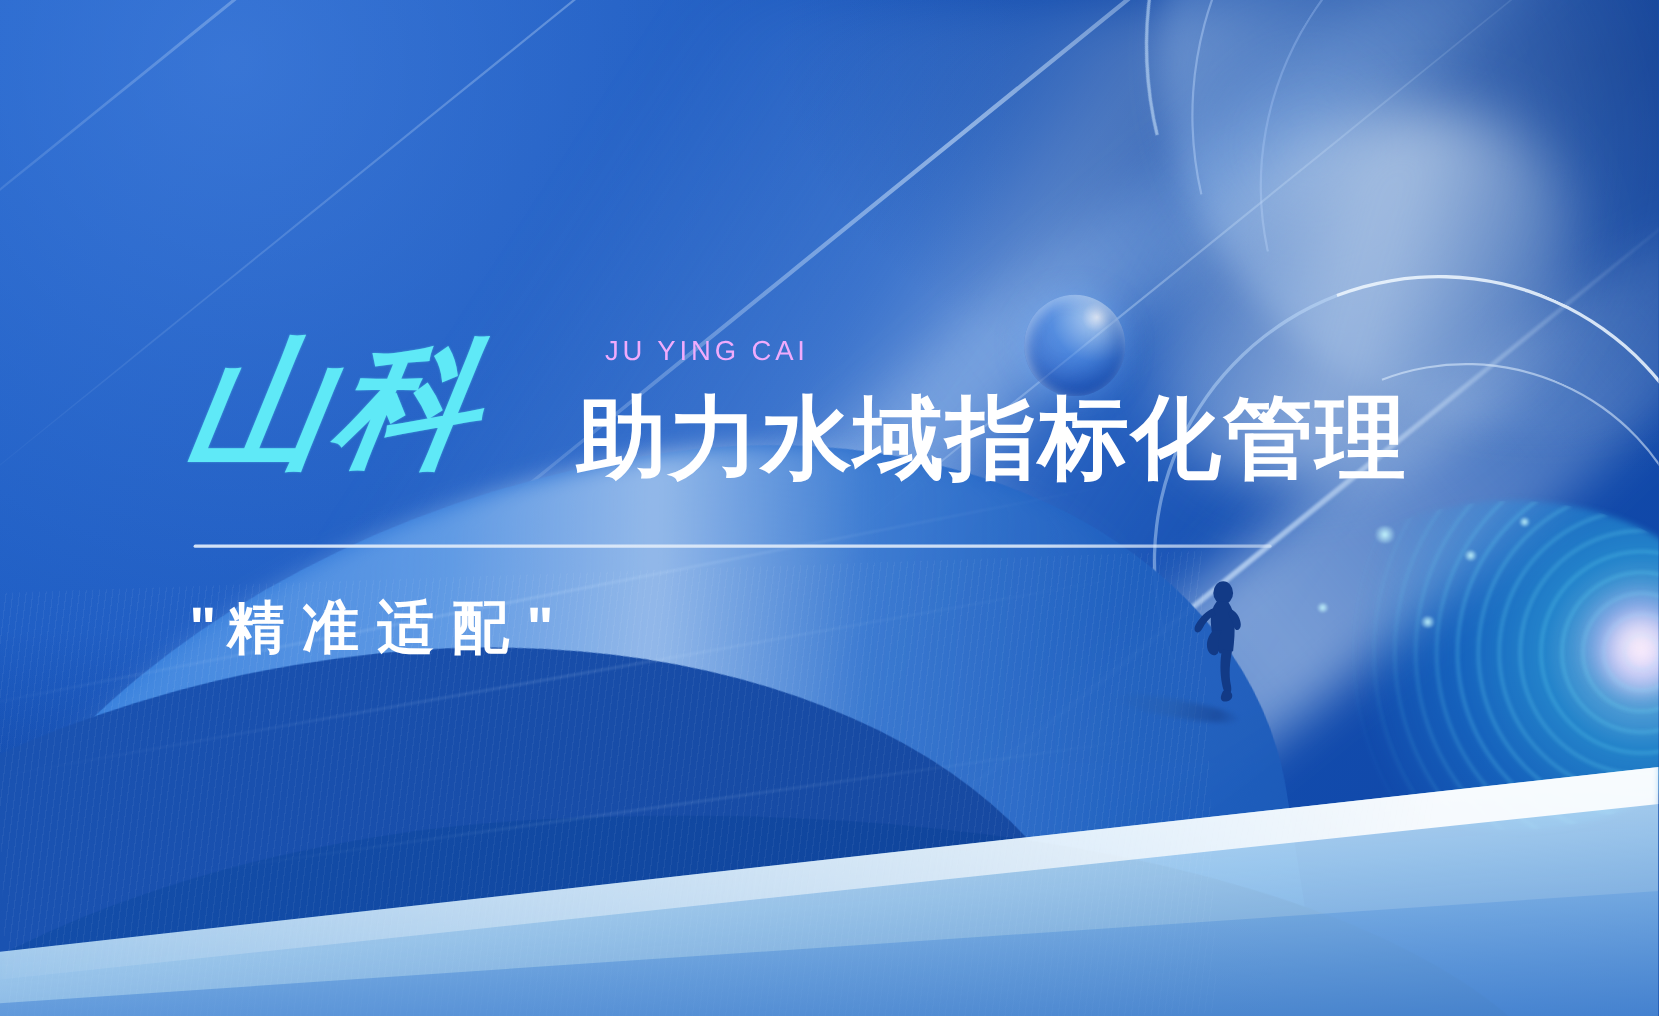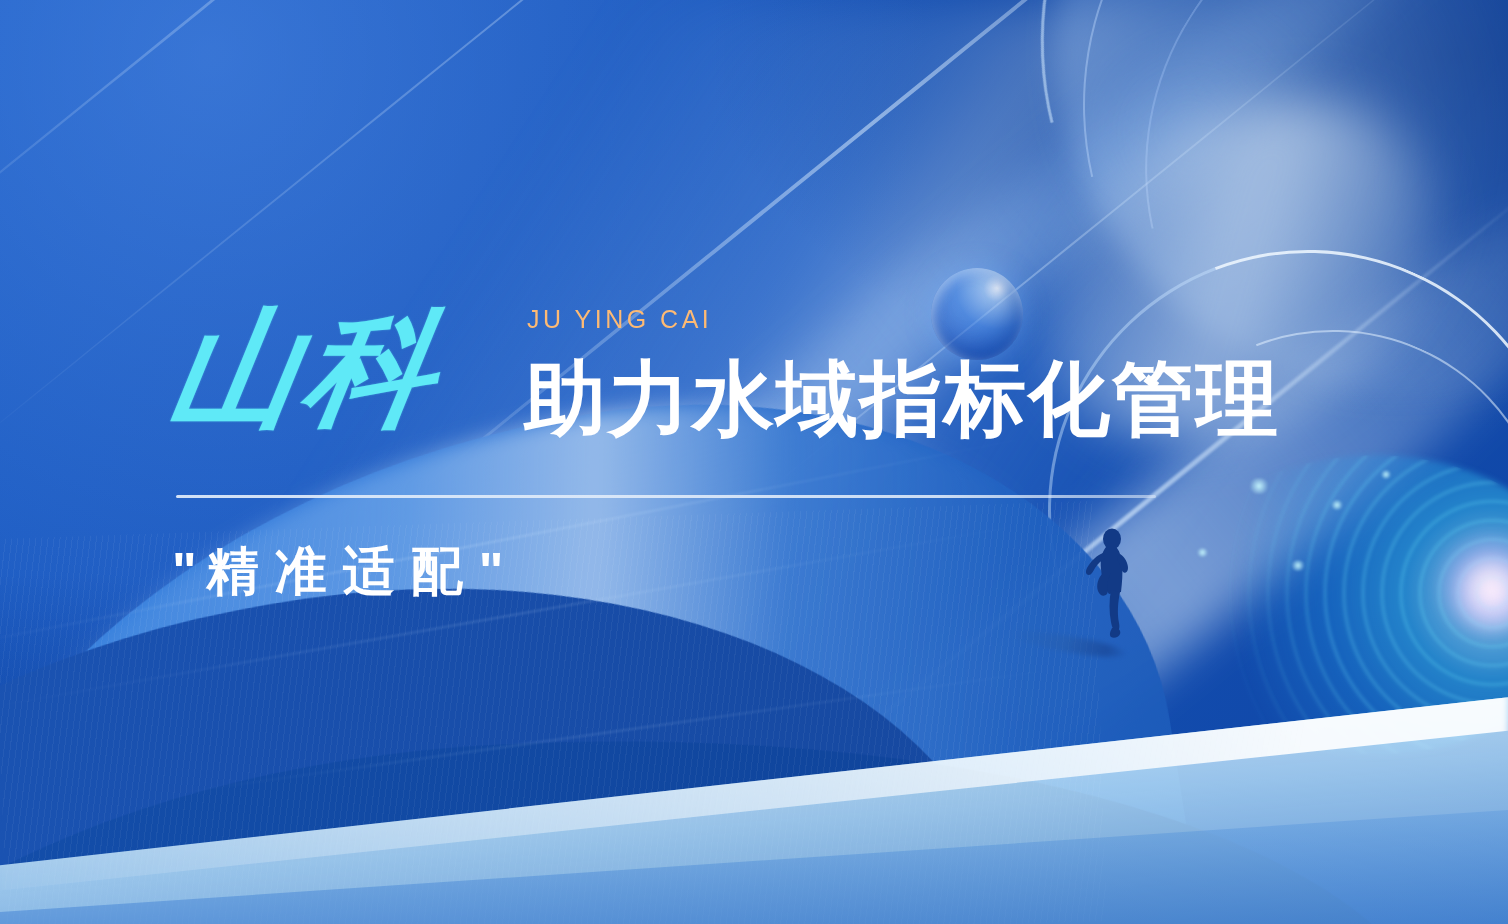--- a/index.html
+++ b/index.html
@@ -244,24 +244,24 @@
     font-size:128px;line-height:1;
     font-weight:bold;font-style:italic;
     letter-spacing:6px;
     color:#5fe9f7;
     text-shadow:0 0 2px rgba(95,233,247,.5);
     transform:skewX(-9deg);
     white-space:nowrap;
   }
 
   .pinyin{
-    position:absolute;left:527px;top:307px;
+    position:absolute;left:550px;top:307px;
     font-size:25px;line-height:1;
     letter-spacing:3.5px;
-    color:#fdba74;
+    color:#f0abfc;
     font-weight:300;
     white-space:nowrap;
   }
 
   .headline{
     position:absolute;left:524px;top:358px;
     font-size:82px;line-height:1;
     font-weight:bold;
     letter-spacing:2px;
     color:#ffffff;

